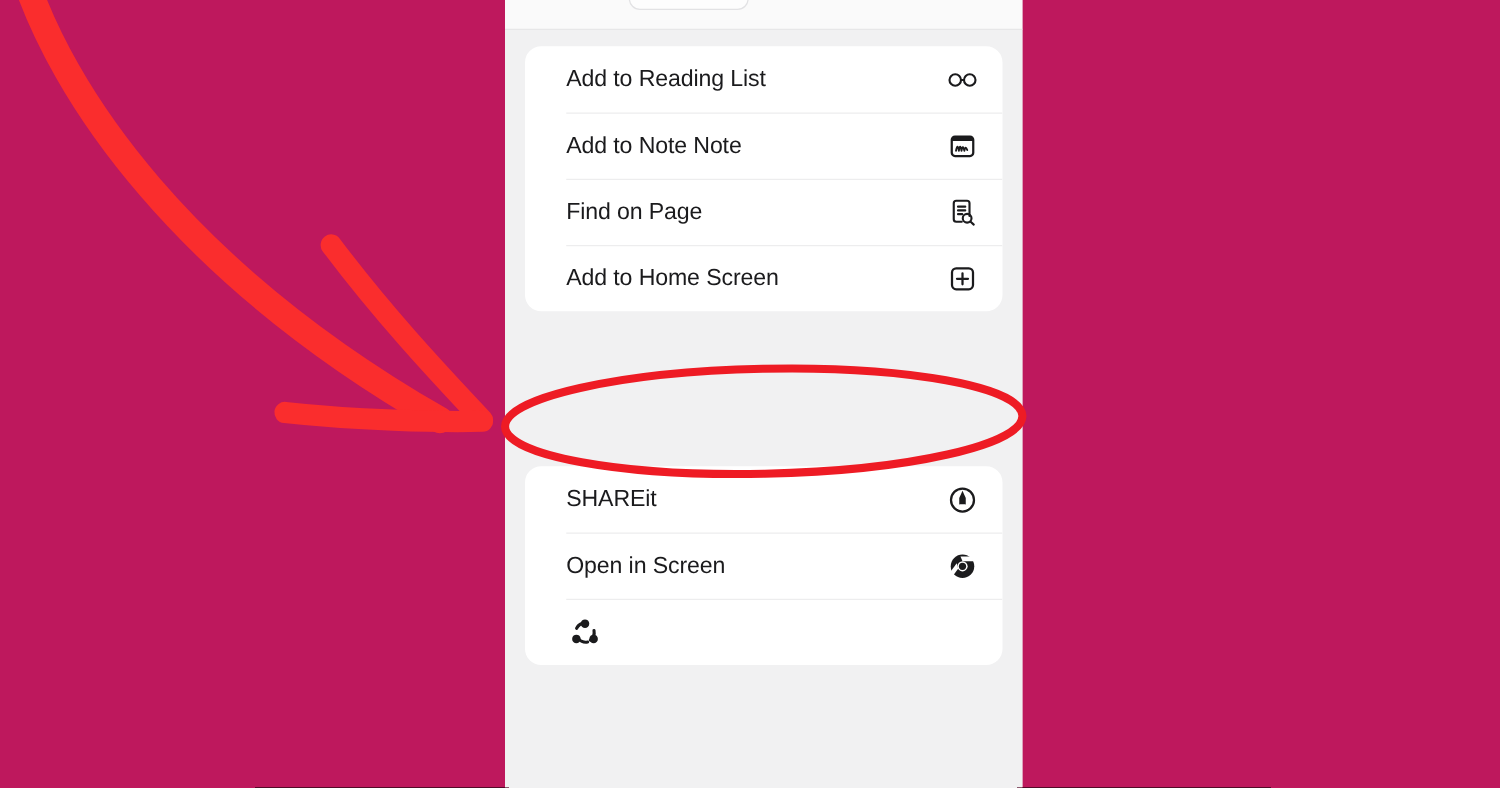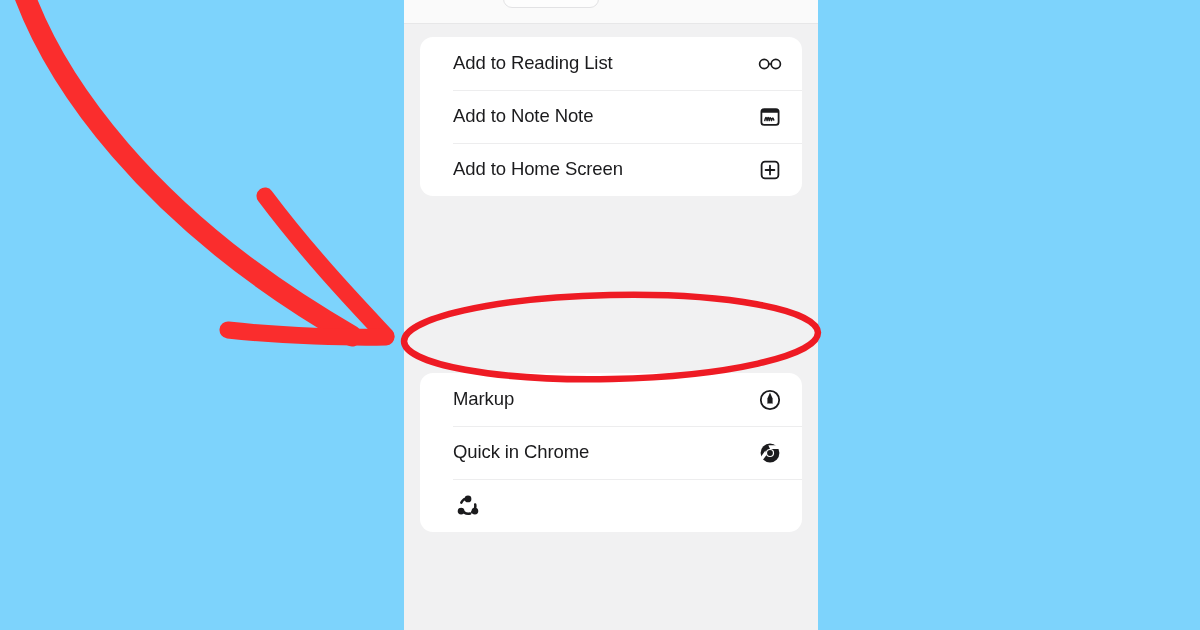--- a/index.html
+++ b/index.html
@@ -7,21 +7,21 @@
   html, body {
     width:1200px; height:630px;
     background:#000;
     overflow:hidden;
     font-family:"Liberation Sans", sans-serif;
   }
 
   #stage {
     position:relative;
     width:1200px; height:630px;
-    background:#7dd3fc;
+    background:#be185d;
   }
 
   
   #phone {
     position:absolute;
     left:404px; top:0;
     width:414px; height:630px;
     background:#f2f2f3;
     overflow:hidden;
   }
@@ -135,50 +135,61 @@
           <span class="row-label">Add to Note Note</span>
           <span class="row-icon">
             <svg width="28" height="28" viewBox="0 0 28 28">
               <rect x="5.4" y="6.2" width="17.2" height="15.6" rx="2.6" fill="none" stroke="#1b1b1d" stroke-width="1.8"></rect>
               <path d="M5.4 8.8 a2.6 2.6 0 0 1 2.6-2.6 h12 a2.6 2.6 0 0 1 2.6 2.6 v0.9 H5.4 Z" fill="#1b1b1d"></path>
               <path d="M8.8 17.6 c0.8-4.3 1.6-4.3 2.3 0 c0.6-4.3 1.4-4.3 2.1 0 c0.7-4 1.5-3.4 2.3 0 c0.7-3.4 1.4-3 2.3-0.6" fill="none" stroke="#1b1b1d" stroke-width="1.5" stroke-linecap="round" stroke-linejoin="round"></path>
             </svg>
           </span>
         </div>
 
+        <div class="row">
+          <span class="row-label">Find on Page</span>
+          <span class="row-icon">
+            <svg width="28" height="28" viewBox="0 0 28 28" fill="none" stroke="#1b1b1d" stroke-width="1.7">
+              <path d="M7 6.6 a2 2 0 0 1 2-2 h8.6 a2 2 0 0 1 2 2 v10.2 M7 6.6 v12.8 a2 2 0 0 0 2 2 h4.4" stroke-linecap="round" stroke-linejoin="round"></path>
+              <path d="M10.4 9.3 h5.8 M10.4 12.3 h5.8 M10.4 15.3 h3.4" stroke-linecap="round"></path>
+              <circle cx="17.7" cy="18.6" r="3.5"></circle>
+              <path d="M20.3 21.2 L23 23.7" stroke-linecap="round"></path>
+            </svg>
+          </span>
+        </div>
 
         <div class="row">
           <span class="row-label">Add to Home Screen</span>
           <span class="row-icon">
             <svg width="28" height="28" viewBox="0 0 28 28" fill="none" stroke="#1b1b1d" stroke-width="1.8">
               <rect x="5.6" y="5.6" width="16.8" height="16.8" rx="3.4"></rect>
               <path d="M14 9.6 v8.8 M9.6 14 h8.8" stroke-linecap="round"></path>
             </svg>
           </span>
         </div>
 
       </div>
 
       <div class="card" id="card-b">
 
         <div class="row">
-          <span class="row-label">Markup</span>
+          <span class="row-label">SHAREit</span>
           <span class="row-icon">
             <svg width="28" height="28" viewBox="0 0 28 28">
               <circle cx="14" cy="14" r="9.2" fill="none" stroke="#1b1b1d" stroke-width="1.8"></circle>
               <path d="M14 6.6 L16.6 12.4 V18 H11.4 V12.4 Z" fill="#1b1b1d"></path>
               <path d="M11.4 18 h5.2" stroke="#ffffff" stroke-width="1.2"></path>
             </svg>
           </span>
         </div>
 
 
 
         <div class="row">
-          <span class="row-label">Quick in Chrome</span>
+          <span class="row-label">Open in Screen</span>
           <span class="row-icon">
             <svg width="28" height="28" viewBox="0 0 28 28">
               <circle cx="14" cy="14" r="9.4" fill="#1b1b1d"></circle>
               <circle cx="14" cy="14" r="4.1" fill="#ffffff"></circle>
               <circle cx="14" cy="14" r="2.9" fill="#1b1b1d"></circle>
               <path d="M14 9.9 H23.4 L21 6.2 H12.4 Z" fill="#ffffff"></path>
               <path d="M10.5 16 L5.6 22.6 L4.7 18 L9.4 11.5 Z" fill="#ffffff"></path>
             </svg>
           </span>
         </div>

